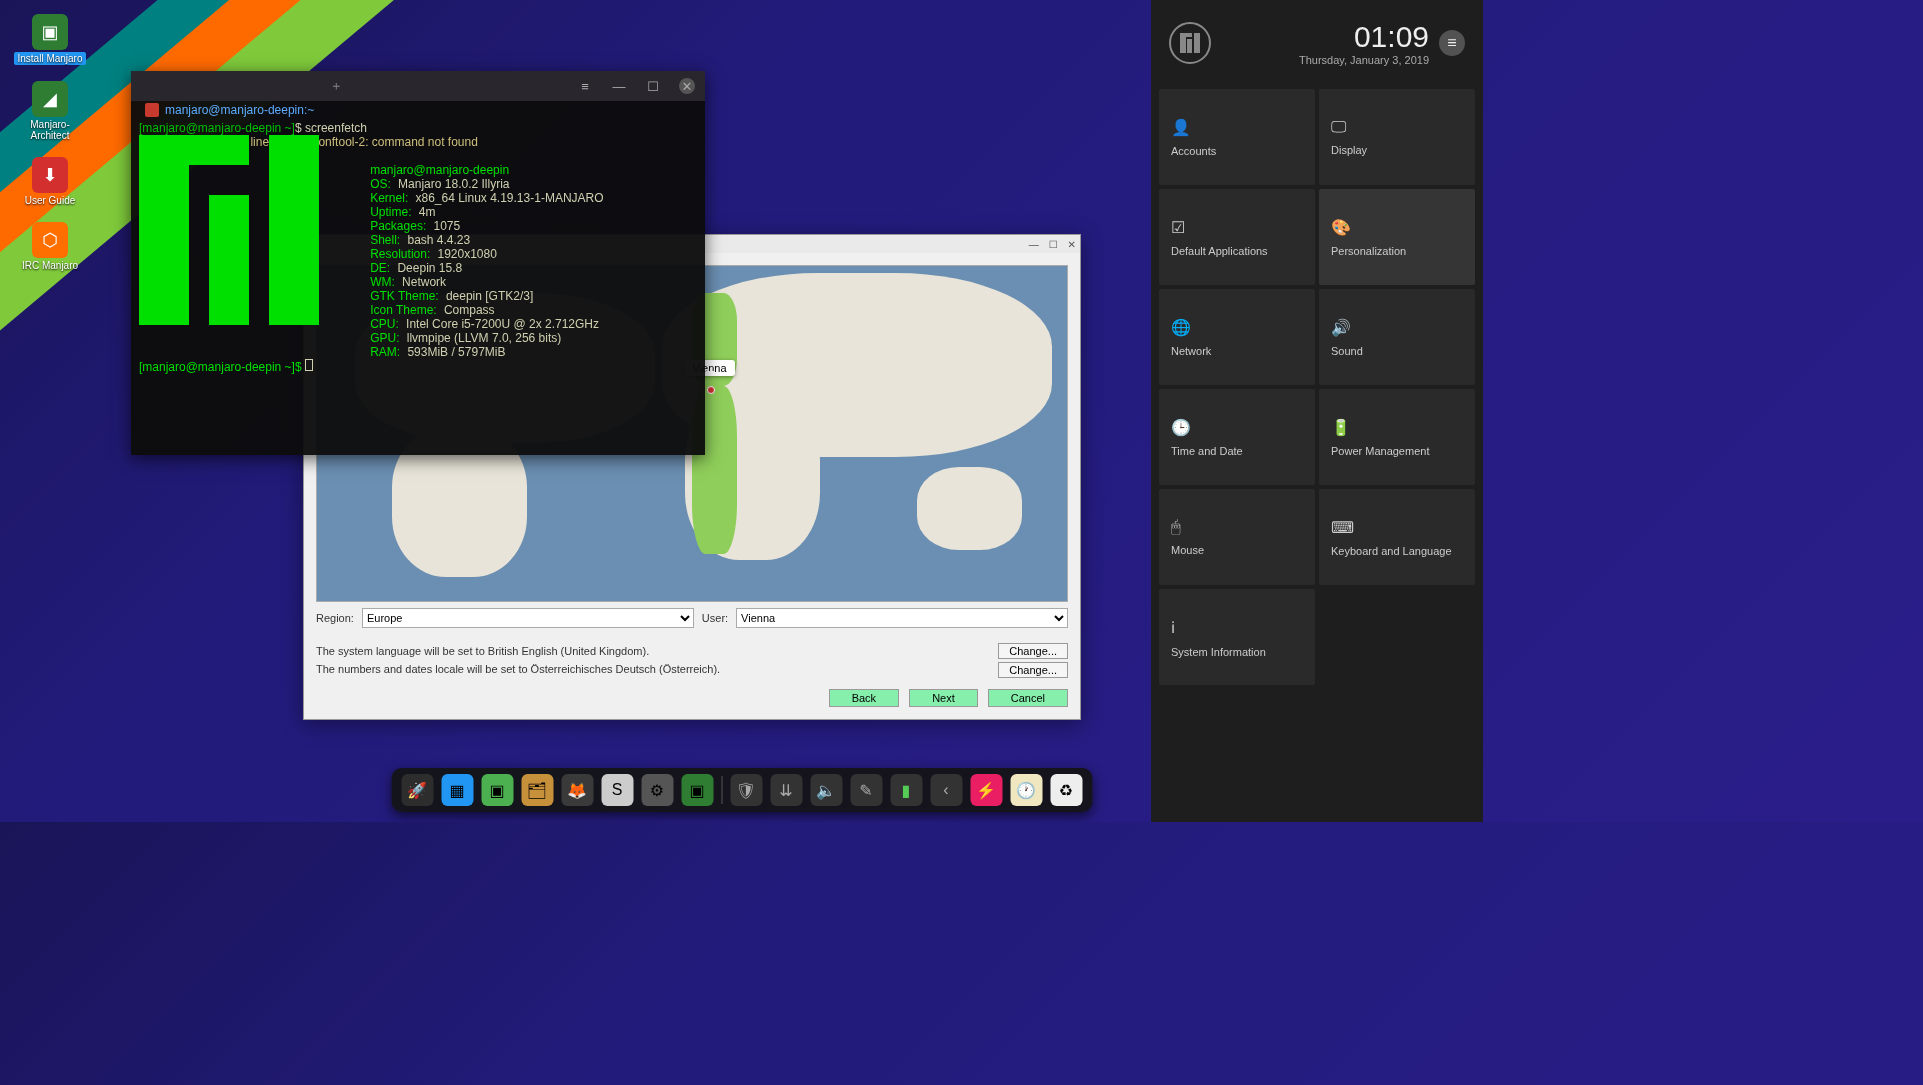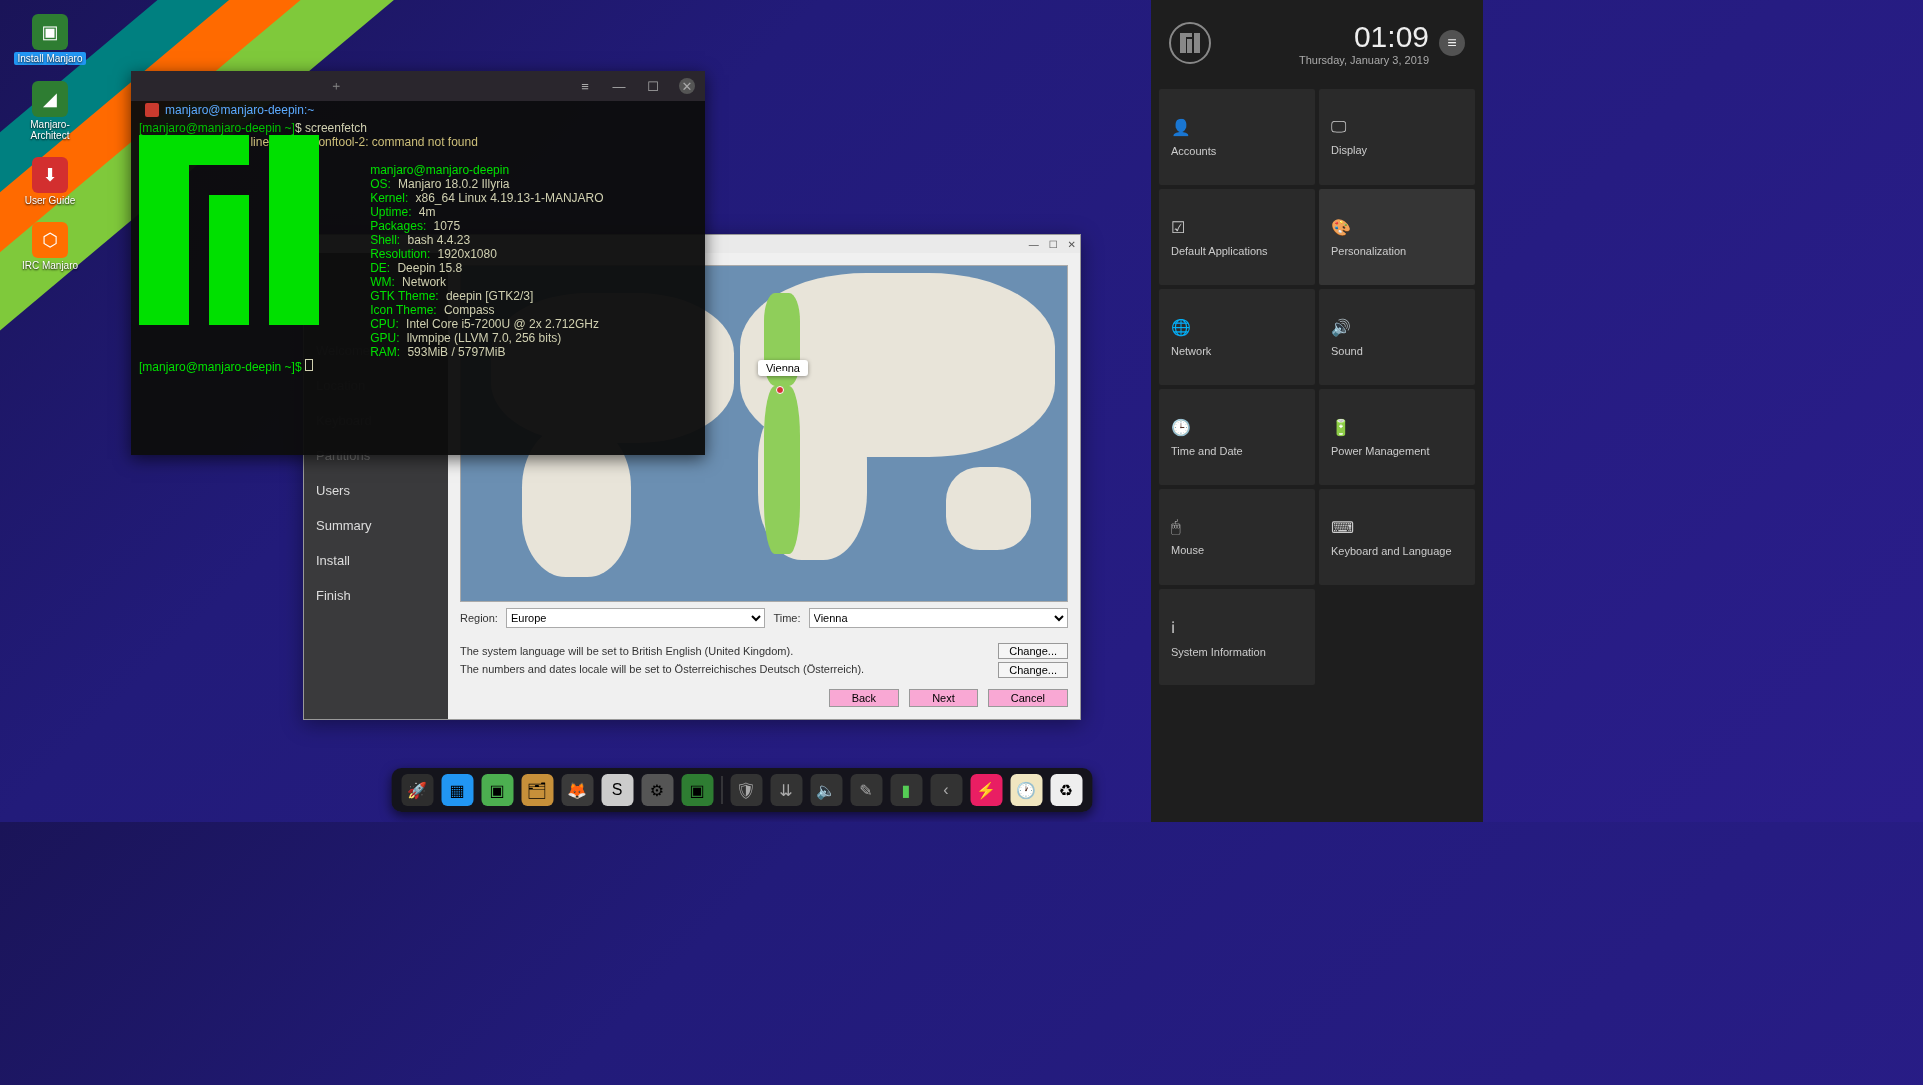--- a/index.html
+++ b/index.html
@@ -44,21 +44,21 @@
 .iside .step.dim{color:#777;}
 .imain{flex:1;display:flex;flex-direction:column;padding:12px;}
 .map{flex:1;background:#6b8fb2;border:1px solid #aaa;position:relative;overflow:hidden;}
 .land{position:absolute;background:#e8e4d9;border-radius:40%;}
 .region-row{display:flex;align-items:center;gap:8px;font-size:11px;color:#333;margin-top:6px;}
 .region-row select{flex:1;font-size:11px;height:20px;border:1px solid #aaa;background:#fff;}
 .info-area{font-size:11px;color:#333;margin-top:14px;line-height:1.7;}
 .info-row{display:flex;justify-content:space-between;align-items:center;}
 .chg{font-size:11px;padding:1px 10px;cursor:pointer;border:1px solid #999;background:#f5f5f5;}
 .nav-btns{display:flex;justify-content:flex-end;gap:10px;margin-top:10px;}
-.nav-btns button{font-size:11px;padding:2px 22px;border:1px solid #999;background:#f9a8d4;cursor:pointer;}
+.nav-btns button{font-size:11px;padding:2px 22px;border:1px solid #999;background:#86efac;cursor:pointer;}
 .pin-bubble{position:absolute;background:#fff;border-radius:3px;padding:2px 8px;font-size:11px;box-shadow:0 1px 4px rgba(0,0,0,.4);}
 .pin-bubble::after{content:"";position:absolute;bottom:-5px;left:50%;margin-left:-5px;border:5px solid transparent;border-top-color:#fff;}
 .pin-dot{position:absolute;width:8px;height:8px;border-radius:50%;background:#d63434;border:1px solid #fff;}
 .highlight{position:absolute;background:#8fce5a;}
 
 .term{position:absolute;left:131px;top:71px;width:574px;height:384px;background:rgba(12,12,12,.96);box-shadow:0 4px 16px rgba(0,0,0,.6);display:flex;flex-direction:column;}
 .term .tb{height:30px;background:#2a262d;display:flex;align-items:center;}
 .term .tabs{display:flex;align-items:center;flex:1;}
 .term .tab{display:flex;align-items:center;gap:6px;padding:0 14px;height:30px;color:#5caaff;font-size:12px;margin-top:48px;}
 .term .tabicon{width:14px;height:14px;background:#c93a2e;border-radius:2px;}
@@ -99,47 +99,37 @@
   </div>
 </div>
 
 <div class="installer">
   <div class="titlebar">
     <span class="tbtn">—</span>
     <span class="tbtn">☐</span>
     <span class="tbtn">✕</span>
   </div>
   <div class="ibody">
-    <div class="iside">
-      <div class="step dim">Welcome</div>
-      <div class="step dim">Location</div>
-      <div class="step dim">Keyboard</div>
-      <div class="step dim">Partitions</div>
-      <div class="step">Users</div>
-      <div class="step">Summary</div>
-      <div class="step">Install</div>
-      <div class="step">Finish</div>
-    </div>
     <div class="imain">
       <div class="map">
 
         <div class="land" style="left:5%;top:8%;width:40%;height:45%;"></div>
         <div class="land" style="left:10%;top:48%;width:18%;height:45%;"></div>
         <div class="land" style="left:46%;top:2%;width:52%;height:55%;"></div>
         <div class="land" style="left:49%;top:38%;width:18%;height:50%;"></div>
         <div class="land" style="left:80%;top:60%;width:14%;height:25%;"></div>
         <div class="highlight" style="left:50%;top:8%;width:6%;height:28%;border-radius:30%;"></div>
         <div class="highlight" style="left:50%;top:36%;width:6%;height:50%;border-radius:30%;"></div>
         <div class="pin-bubble" style="left:49%;top:28%;">Vienna</div>
         <div class="pin-dot" style="left:52%;top:36%;"></div>
       </div>
       <div class="region-row">
         <span>Region:</span>
         <select><option>Europe</option></select>
-        <span>Time:</span>
+        <span>User:</span>
         <select><option>Vienna</option></select>
       </div>
       <div class="info-area">
         <div class="info-row">
           <span>The system language will be set to British English (United Kingdom).</span>
           <button class="chg">Change...</button>
         </div>
         <div class="info-row">
           <span>The numbers and dates locale will be set to Österreichisches Deutsch (Österreich).</span>
           <button class="chg">Change...</button>

